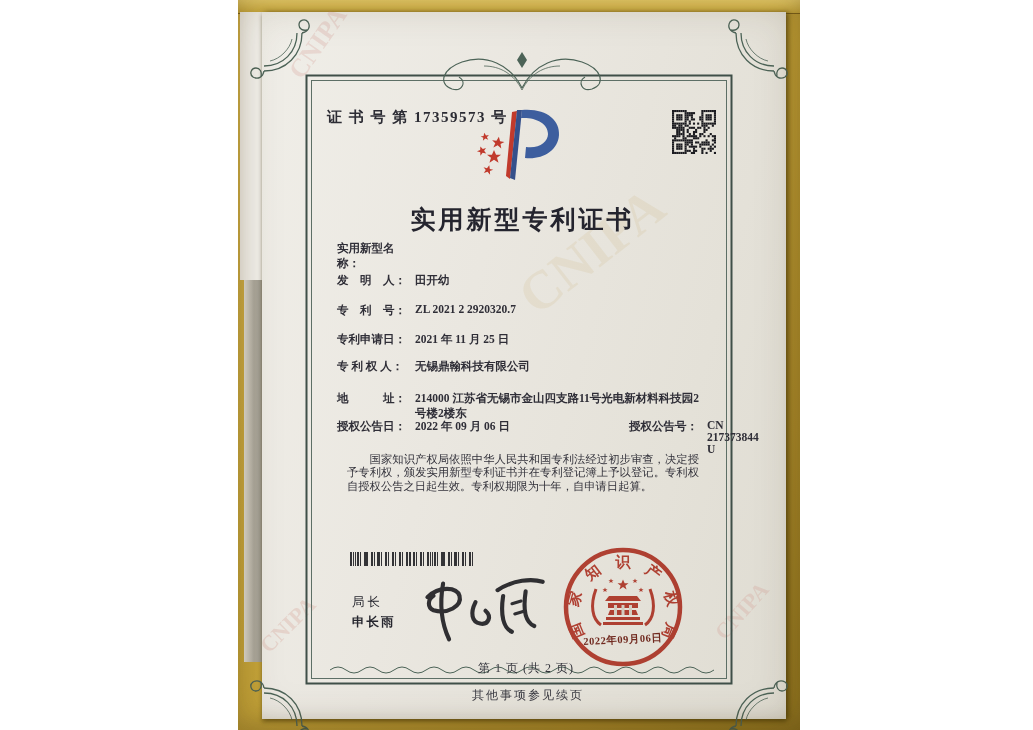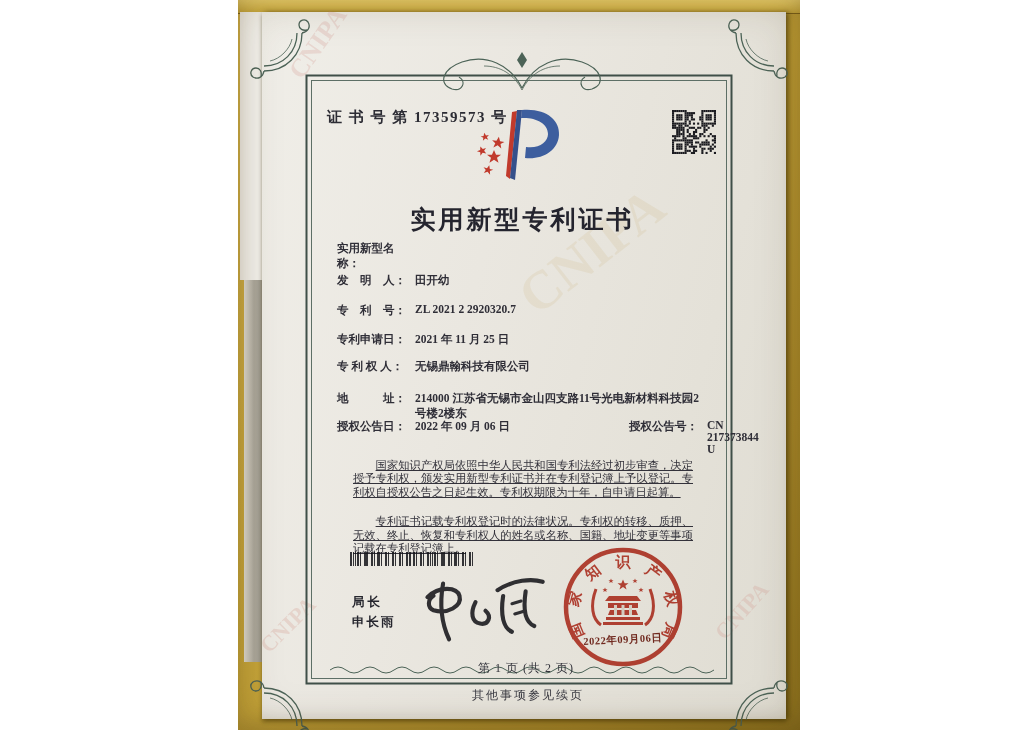--- a/index.html
+++ b/index.html
@@ -27,27 +27,27 @@
   .qr{position:absolute;left:434px;top:110px;width:44px;height:44px;}
 
   .frow{position:absolute;left:99px;display:flex;font-size:11.5px;color:#2f2e37;font-weight:600;}
   .frow .lab{flex:none;width:78px;}
   .frow .val{font-weight:600;}
   .addr-val{width:292px;line-height:14.6px;}
   .pair2{position:absolute;left:292px;top:0;display:flex;font-size:11.5px;font-weight:600;color:#2f2e37;}
 
   .paras{position:absolute;left:99px;top:443px;width:372px;font-size:11.3px;line-height:13.4px;
          color:#33323b;text-align:justify;}
-  .paras p{margin:16px;text-indent:2em;text-decoration:underline;}
+  .paras p{margin:10px;text-indent:2em;}
 
   .barcode{position:absolute;left:112px;top:552px;width:124px;height:14px;opacity:.85;
     background:
       repeating-linear-gradient(90deg,#15151a 0 2px,transparent 2px 3px,#15151a 3px 4px,transparent 4px 7px),
       repeating-linear-gradient(90deg,transparent 0 5px,#15151a 5px 6px,transparent 6px 11px);}
-  .signer-title{position:absolute;left:114px;top:594px;font-size:12.5px;font-weight:700;
+  .signer-title{position:absolute;left:114px;top:594px;font-size:12.5px;font-weight:400;
                 letter-spacing:3px;color:#26262e;}
   .signer-name{position:absolute;left:114px;top:614px;font-size:12.5px;font-weight:700;
                letter-spacing:2px;color:#26262e;}
   .sig{position:absolute;left:178px;top:572px;width:145px;height:75px;transform:rotate(-4deg);}
 
   .seal{position:absolute;left:319px;top:541px;width:132px;height:132px;opacity:.93;
         mix-blend-mode:multiply;}
   .seal-char{font-size:15px;font-weight:bold;fill:#bf3a2b;}
   .seal-date{font-size:10.5px;font-weight:bold;fill:#731d12;letter-spacing:.5px;}
 
@@ -388,21 +388,20 @@
       <span class="lab">授权公告日：</span>
       <span class="val">2022 年 09 月 06 日</span>
       <span class="pair2">
         <span class="lab">授权公告号：</span>
         <span class="val">CN 217373844 U</span>
       </span>
     </div>
 
     <div class="paras">
       <p>国家知识产权局依照中华人民共和国专利法经过初步审查，决定授予专利权，颁发实用新型专利证书并在专利登记簿上予以登记。专利权自授权公告之日起生效。专利权期限为十年，自申请日起算。</p>
-      <p>专利证书记载专利权登记时的法律状况。专利权的转移、质押、无效、终止、恢复和专利权人的姓名或名称、国籍、地址变更等事项记载在专利登记簿上。</p>
     </div>
 
     <div class="barcode"></div>
 
     <div class="signer-title">局长</div>
     <div class="signer-name">申长雨</div>
     <svg class="sig" viewBox="0 0 140 72">
       <g fill="none" stroke="#16161b" stroke-width="4" stroke-linecap="round" opacity=".88">
         <path d="M28,8 C24,24 23,44 30,62"></path>
         <path d="M12,20 C24,10 41,12 43,21 C45,31 30,38 17,33 C11,30 12,22 18,19"></path>

